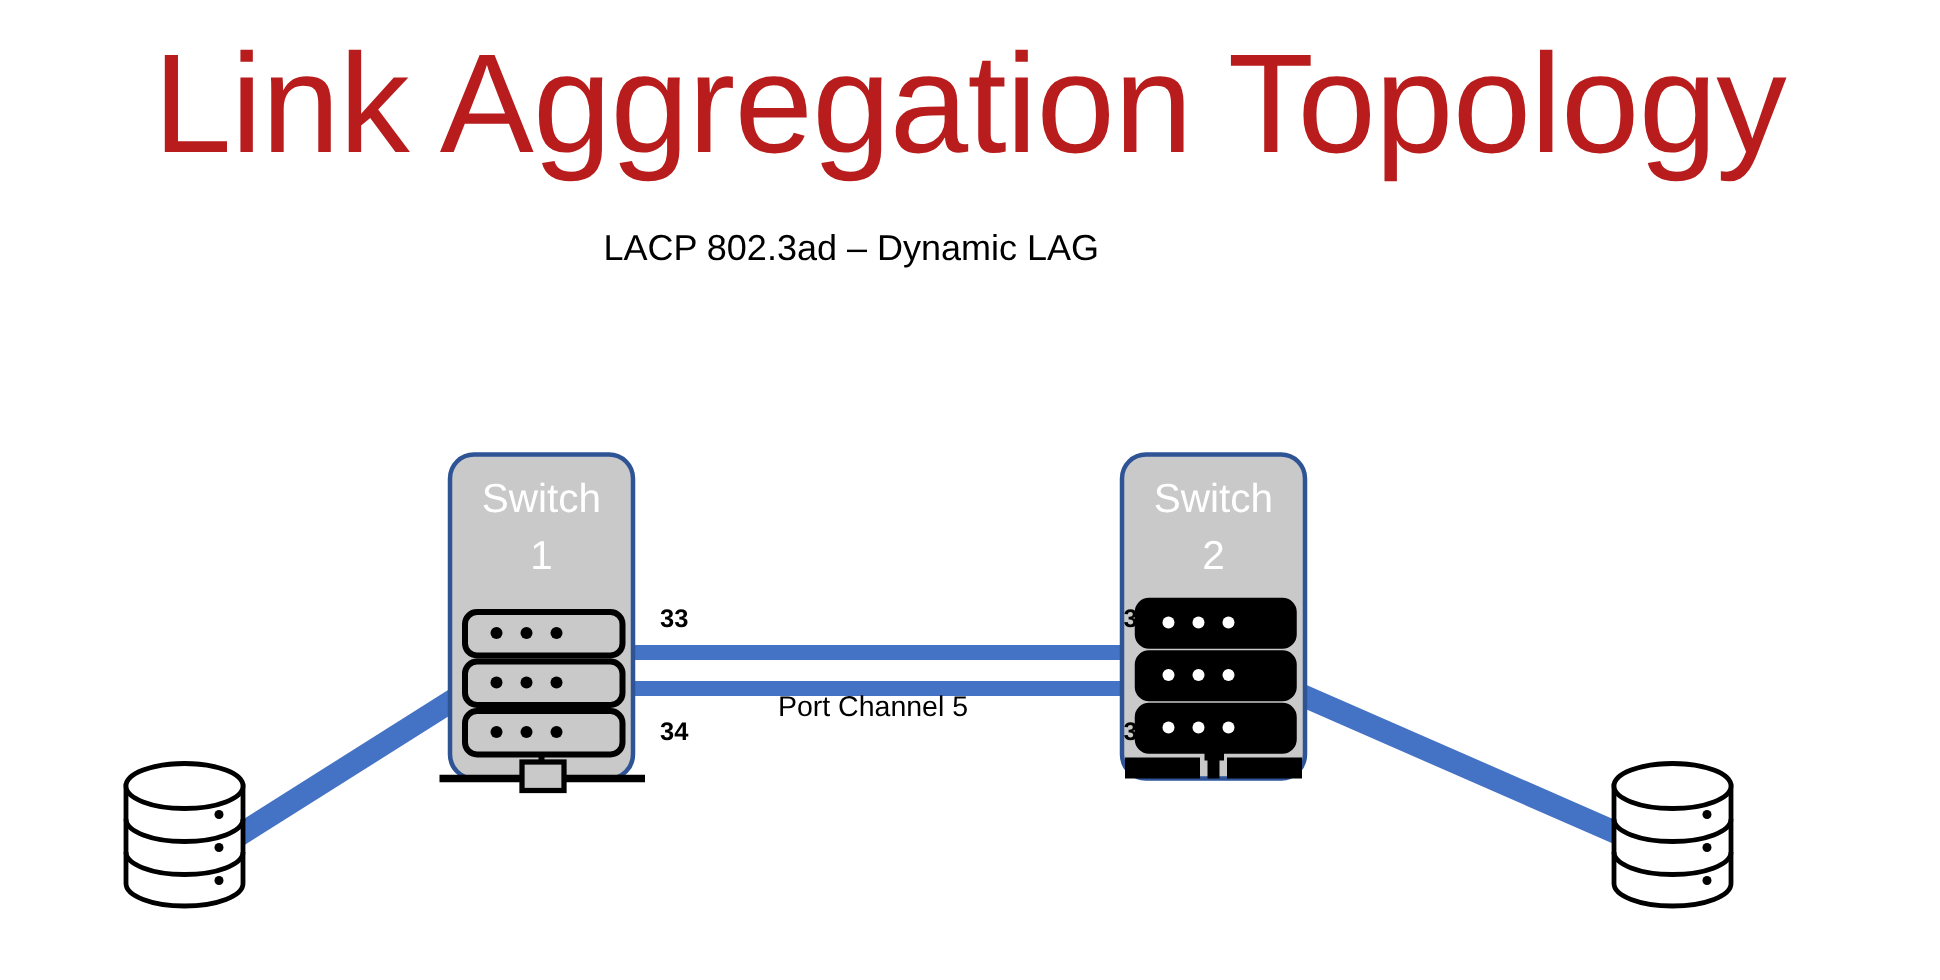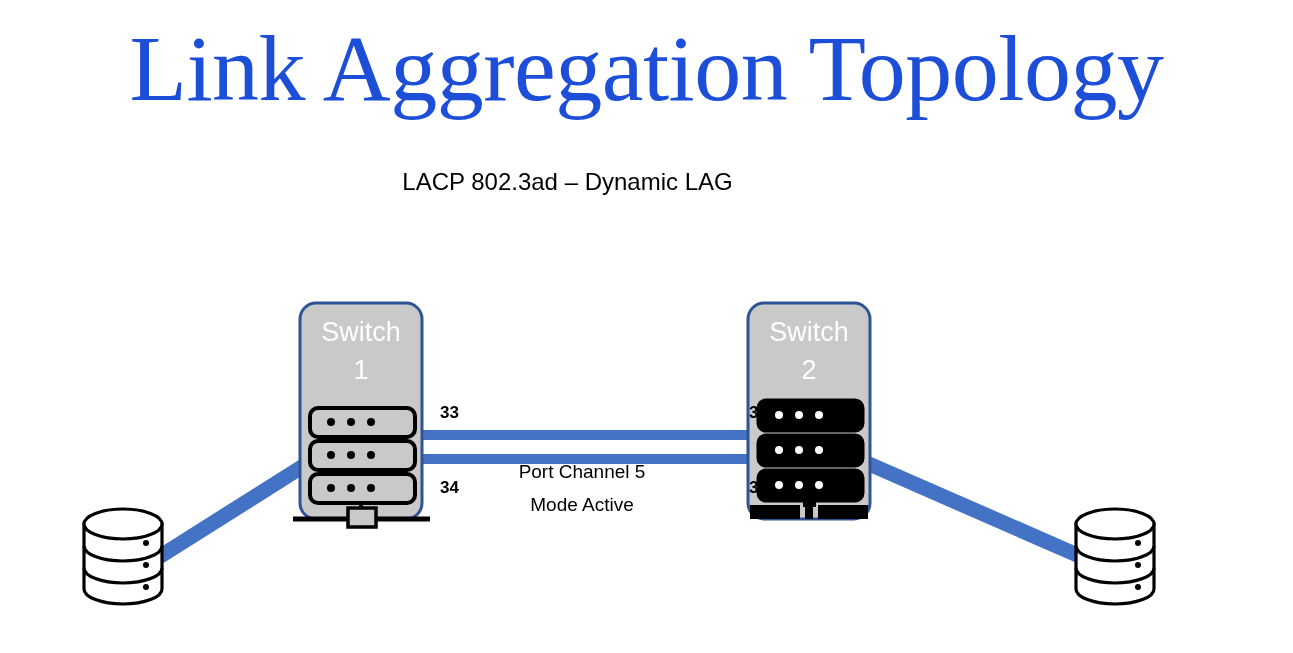--- a/index.html
+++ b/index.html
@@ -19,32 +19,32 @@
 
   
   #title-block {
     position: absolute;
     left: 0;
     top: 18px;
     width: 1293px;
     text-align: center;
   }
   #page-title {
-    font-family: Liberation Serif, serif;
+    font-family: Liberation Sans, sans-serif;
     font-size: 94px;
     line-height: 1.08;
     font-weight: 400;
     letter-spacing: -0.5px;
-    color: #1d4ed8;
+    color: #b91c1c;
     white-space: nowrap;
   }
   #page-subtitle {
     position: absolute;
     left: 0;
-    top: 168px;
+    top: 152px;
     width: 1135px;
     text-align: center;
     font-size: 24px;
     font-weight: 400;
     color: #000000;
   }
 
   
   #diagram {
     position: absolute;
@@ -209,14 +209,13 @@
     <div>Switch</div>
     <div>2</div>
   </div>
 
   <div id="s1-port-33" class="port-label left-side">33</div>
   <div id="s1-port-34" class="port-label left-side">34</div>
   <div id="s2-port-33" class="port-label right-side">33</div>
   <div id="s2-port-34" class="port-label right-side">34</div>
 
   <div id="trunk-name" class="trunk-text">Port Channel 5</div>
-  <div id="trunk-mode" class="trunk-text">Mode Active</div>
 </div>
 
 </body></html>

